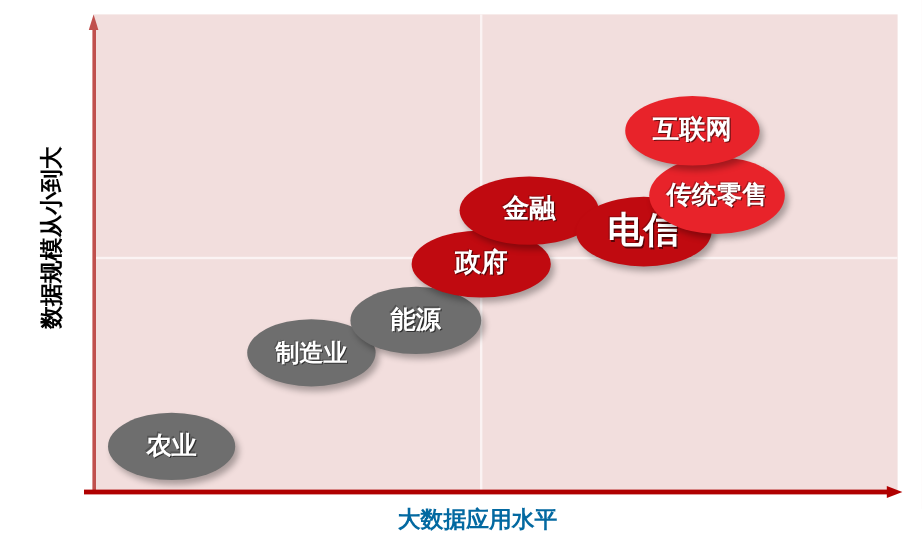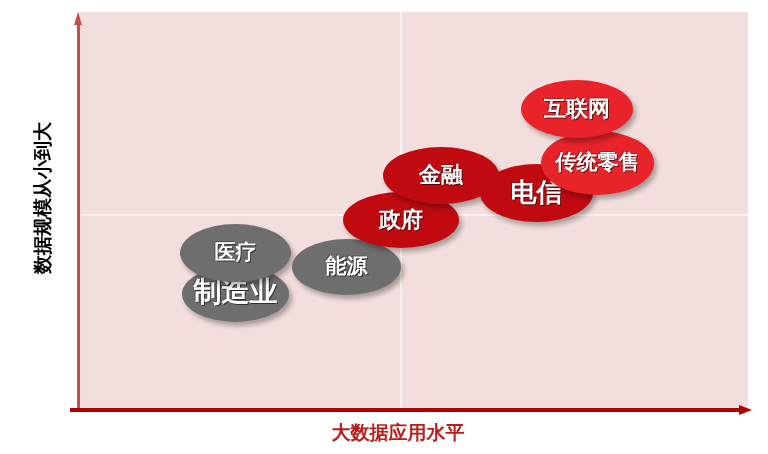--- a/index.html
+++ b/index.html
@@ -112,21 +112,21 @@
     white-space: nowrap;
   }
   .x-axis-title {
     position: absolute;
     left: 0;
     top: 420px;
     width: 768px;
     text-align: center;
     font-size: 19px;
     font-weight: bold;
-    color: #b91c1c;
+    color: #0369a1;
     padding-left: 28px;
     box-sizing: border-box;
   }
 
   
   .bubble {
     position: absolute;
     border-radius: 50%;
     display: flex;
     align-items: center;
@@ -152,36 +152,36 @@
 </head>
 <body>
 
 <div id="chart-root">
 
   <div class="plot-area">
     <div class="gridline-v" style="left:322px;"></div>
     <div class="gridline-h" style="top:202px;"></div>
 
     <div id="bubble-layer" style="position:absolute;left:0;top:0;right:0;bottom:0;">
-        <div class="bubble gray" style="left: 104px; top: 254px; width: 107px; height: 56px; font-size: 28px; z-index: 14; font-family: Liberation Mono, monospace;">
+        <div class="bubble gray" style="left: 12px; top: 332px; width: 106px; height: 56px; font-size: 21px; z-index: 10;">
+          <span>农业</span>
+        </div>
+        <div class="bubble gray" style="left: 128px; top: 254px; width: 107px; height: 56px; font-size: 20px; z-index: 14;">
           <span>制造业</span>
-        </div>
-        <div class="bubble gray" style="left: 102px; top: 212px; width: 111px; height: 58px; font-size: 21px; z-index: 15;">
-          <span>医疗</span>
         </div>
         <div class="bubble gray" style="left: 214px; top: 227px; width: 109px; height: 56px; font-size: 21px; z-index: 16;">
           <span>能源</span>
         </div>
         <div class="bubble red" style="left: 237px; top: 180px; width: 116px; height: 56px; font-size: 22px; z-index: 17;">
           <span>政府</span>
         </div>
         <div class="bubble red" style="left: 277px; top: 135px; width: 116px; height: 57px; font-size: 22px; z-index: 18;">
           <span>金融</span>
         </div>
-        <div class="bubble red" style="left: 374px; top: 152px; width: 113px; height: 58px; font-size: 26px; z-index: 19;">
+        <div class="bubble red" style="left: 374px; top: 152px; width: 113px; height: 58px; font-size: 30px; z-index: 19;">
           <span>电信</span>
         </div>
         <div class="bubble brightred" style="left: 463px; top: 119px; width: 113px; height: 64px; font-size: 21px; z-index: 20;">
           <span>传统零售</span>
         </div>
         <div class="bubble brightred" style="left: 443px; top: 68px; width: 112px; height: 58px; font-size: 22px; z-index: 21;">
           <span>互联网</span>
         </div>
       </div>
   </div>

